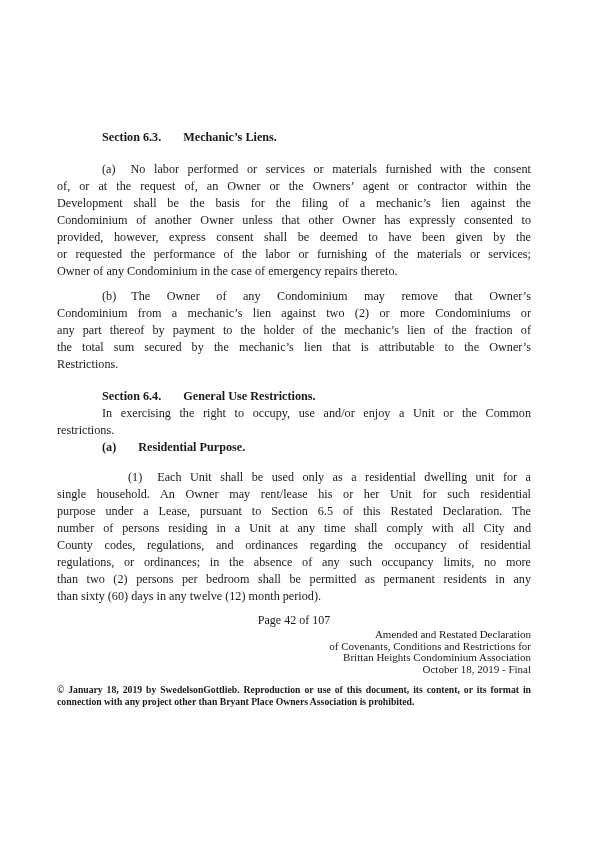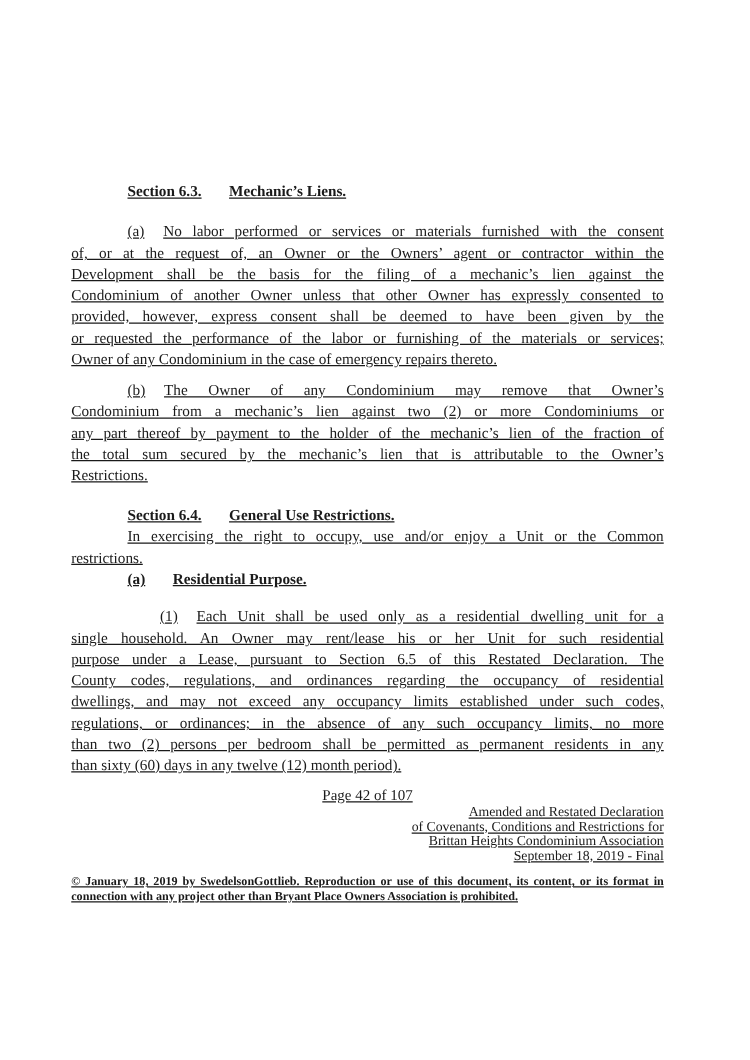--- a/index.html
+++ b/index.html
@@ -13,25 +13,24 @@
     height: 848px;
     margin: 0 auto;
     background: #ffffff;
     color: #1a1a1a;
     font-family: "Liberation Serif", "DejaVu Serif", serif;
     overflow: hidden;
   }
   #doc-column {
     position: absolute;
     left: 57px;
-    top: 16px;
+    top: 0;
     width: 474px;
     font-size: 12.2px;
     line-height: 17px;
-    text-decoration: underline;
   }
   
   .jline {
     text-align: justify;
     text-align-last: justify;
   }
   .jline.last {
     text-align-last: left;
   }
   .heading-line {
@@ -114,32 +113,32 @@
           <div class="jline indent-1" data-name="text-line"><span data-name="text-run">In exercising the right to occupy, use and/or enjoy a Unit or the Common</span></div>
           <div class="jline last indent-0" data-name="text-line"><span data-name="text-run">restrictions.</span></div>
         </div>
         <div data-name="subheading-6-4-a">
           <div class="heading-line indent-1" data-name="heading-line"><span data-name="text-run">(a)</span><span class="tab-wide" data-name="tab-spacer"></span><span data-name="text-run">Residential Purpose.</span></div>
         </div>
         <div data-name="para-6-4-a-1">
           <div class="jline indent-2" data-name="text-line"><span data-name="text-run">(1)</span><span class="tab" data-name="tab-spacer"></span><span data-name="text-run">Each Unit shall be used only as a residential dwelling unit for a</span></div>
           <div class="jline indent-0" data-name="text-line"><span data-name="text-run">single household. An Owner may rent/lease his or her Unit for such residential</span></div>
           <div class="jline indent-0" data-name="text-line"><span data-name="text-run">purpose under a Lease, pursuant to Section 6.5 of this Restated Declaration. The</span></div>
+          <div class="jline indent-0" data-name="text-line"><span data-name="text-run">number of persons residing in a Unit at any time shall comply with all City and</span></div>
           <div class="jline indent-0" data-name="text-line"><span data-name="text-run">County codes, regulations, and ordinances regarding the occupancy of residential</span></div>
-          <div class="jline indent-0" data-name="text-line"><span data-name="text-run">dwellings, and may not exceed any occupancy limits established under such codes,</span></div>
           <div class="jline indent-0" data-name="text-line"><span data-name="text-run">regulations, or ordinances; in the absence of any such occupancy limits, no more</span></div>
           <div class="jline indent-0" data-name="text-line"><span data-name="text-run">than two (2) persons per bedroom shall be permitted as permanent residents in any</span></div>
           <div class="jline last indent-0" data-name="text-line"><span data-name="text-run">than sixty (60) days in any twelve (12) month period).</span></div>
         </div>
       </div>
     <div id="page-number" data-name="page-number">Page 42 of 107</div>
     <div id="doc-info" data-name="footer-document-info">
         <div data-name="doc-info-line">Amended and Restated Declaration</div>
         <div data-name="doc-info-line">of Covenants, Conditions and Restrictions for</div>
         <div data-name="doc-info-line">Brittan Heights Condominium Association</div>
-        <div data-name="doc-info-line">September 18, 2019 - Final</div>
+        <div data-name="doc-info-line">October 18, 2019 - Final</div>
       </div>
     <div id="copyright" data-name="footer-copyright-notice">
         <div class="jline" data-name="copyright-line">© January 18, 2019 by SwedelsonGottlieb. Reproduction or use of this document, its content, or its format in</div>
         <div class="jline last" data-name="copyright-line">connection with any project other than Bryant Place Owners Association is prohibited.</div>
       </div>
   </div>
 </div>
 
 </body></html>

